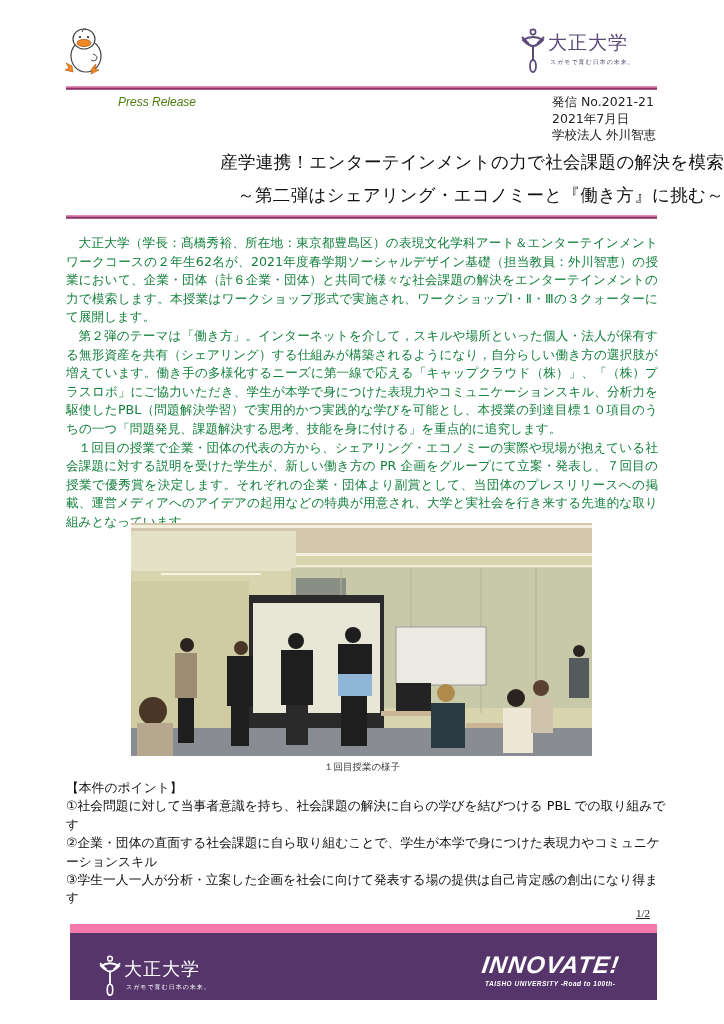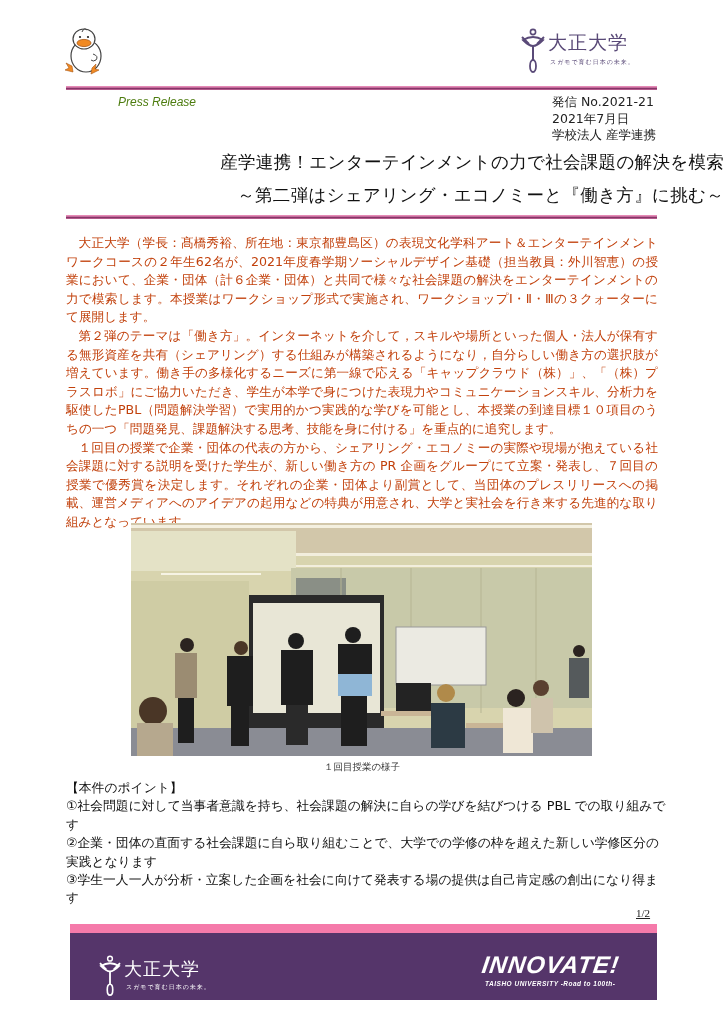--- a/index.html
+++ b/index.html
@@ -21,21 +21,21 @@
   
   #meta { right:68px; top:94px; text-align:left; font-size:12.5px; line-height:16.5px; color:#222; }
   #meta div { white-space:nowrap; }
 
   
   .title { position:absolute; left:0; width:724px; text-align:right; font-size:17.5px; color:#111; letter-spacing:0.3px; }
   #title1 { top:150px; }
   #title2 { top:183px; }
 
   
-  #body { left:66px; top:234px; width:592px; font-size:12.6px; line-height:18.6px; color:#c2410c; }
+  #body { left:66px; top:234px; width:592px; font-size:12.6px; line-height:18.6px; color:#15803d; }
   #body p { margin:0; text-indent:1em; text-align:justify; }
 
   
   #photo { left:131px; top:523px; width:461px; height:233px; overflow:hidden; background:#d9d6b8; }
   #caption { left:0; width:724px; top:761px; text-align:center; font-size:9.5px; color:#333; }
 
   
   #points { left:66px; top:779px; width:600px; font-size:12.8px; line-height:18.4px; color:#111; }
   #points div { margin:0; }
 
@@ -81,21 +81,21 @@
   </svg>
   <div class="brand-name">大正大学</div>
   <div class="brand-tag">スガモで育む日本の未来。</div>
 </div>
 
 <div class="rule" id="rule1"></div>
 
 <div class="abs" id="meta">
   <div>発信 No.2021-21</div>
   <div>2021年7月日</div>
-  <div>学校法人 産学連携</div>
+  <div>学校法人 外川智恵</div>
 </div>
 
 <div class="title" id="title1">産学連携！エンターテインメントの力で社会課題の解決を模索</div>
 <div class="title" id="title2">～第二弾はシェアリング・エコノミーと『働き方』に挑む～</div>
 <div class="rule" id="rule2"></div>
 
 <div class="abs" id="body">
   <p>大正大学（学長：髙橋秀裕、所在地：東京都豊島区）の表現文化学科アート＆エンターテインメントワークコースの２年生62名が、2021年度春学期ソーシャルデザイン基礎（担当教員：外川智恵）の授業において、企業・団体（計６企業・団体）と共同で様々な社会課題の解決をエンターテインメントの力で模索します。本授業はワークショップ形式で実施され、ワークショップⅠ・Ⅱ・Ⅲの３クォーターにて展開します。</p>
   <p>第２弾のテーマは「働き方」。インターネットを介して，スキルや場所といった個人・法人が保有する無形資産を共有（シェアリング）する仕組みが構築されるようになり，自分らしい働き方の選択肢が増えています。働き手の多様化するニーズに第一線で応える「キャップクラウド（株）」、「（株）プラスロボ」にご協力いただき、学生が本学で身につけた表現力やコミュニケーションスキル、分析力を駆使したPBL（問題解決学習）で実用的かつ実践的な学びを可能とし、本授業の到達目標１０項目のうちの一つ「問題発見、課題解決する思考、技能を身に付ける」を重点的に追究します。</p>
   <p>１回目の授業で企業・団体の代表の方から、シェアリング・エコノミーの実際や現場が抱えている社会課題に対する説明を受けた学生が、新しい働き方の PR 企画をグループにて立案・発表し、７回目の授業で優秀賞を決定します。それぞれの企業・団体より副賞として、当団体のプレスリリースへの掲載、運営メディアへのアイデアの起用などの特典が用意され、大学と実社会を行き来する先進的な取り組みとなっています。</p>
@@ -168,21 +168,21 @@
       <circle cx="410" cy="165" r="8" fill="#5a4030"></circle>
       <rect x="400" y="175" width="22" height="35" fill="#cfc3ac"></rect>
     </g>
   </svg>
 </div>
 <div class="abs" id="caption">１回目授業の様子</div>
 
 <div class="abs" id="points">
   <div>【本件のポイント】</div>
   <div>①社会問題に対して当事者意識を持ち、社会課題の解決に自らの学びを結びつける PBL での取り組みです</div>
-  <div>②企業・団体の直面する社会課題に自ら取り組むことで、大学での学修の枠を超えた新しい学修区分の実践となります</div>
+  <div>②企業・団体の直面する社会課題に自ら取り組むことで、学生が本学で身につけた表現力やコミュニケーションスキル</div>
   <div>③学生一人一人が分析・立案した企画を社会に向けて発表する場の提供は自己肯定感の創出になり得ます</div>
 </div>
 
 <div class="abs" id="pagenum">1/2</div>
 
 <div class="abs" id="footer">
   <div class="pink"></div>
   <div class="purple">
     <div id="foot-logo">
       <svg class="abs" style="left:0;top:0" width="24" height="42" viewBox="0 0 26 46">

